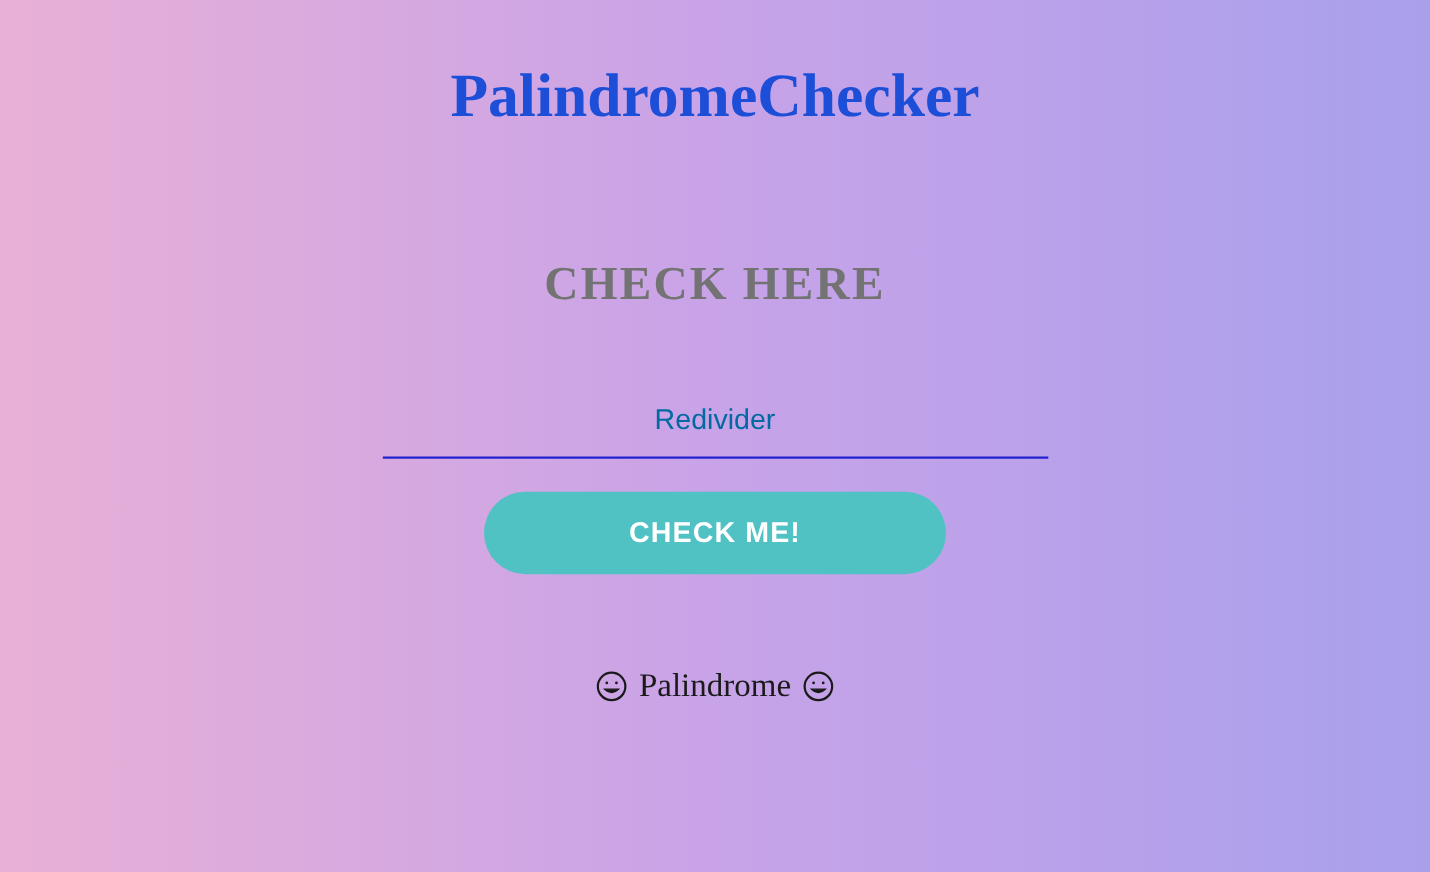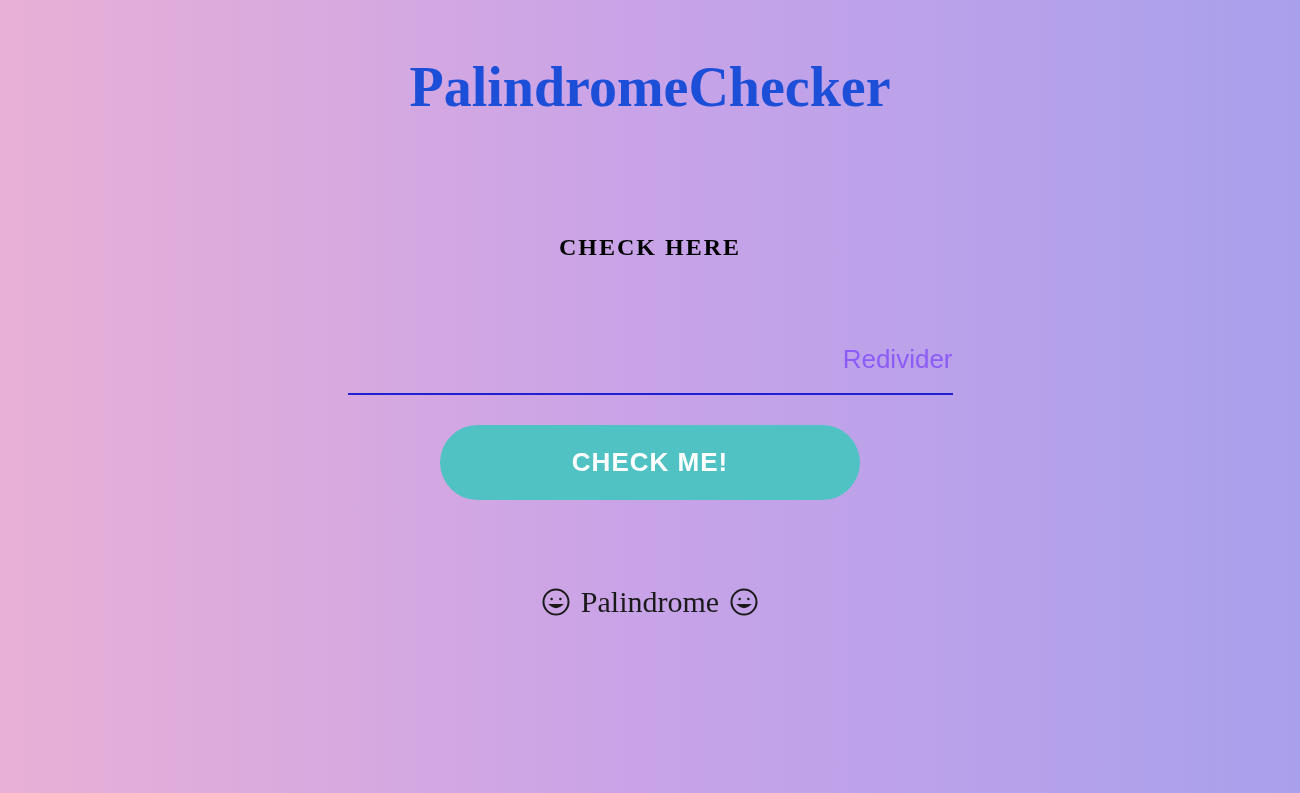--- a/index.html
+++ b/index.html
@@ -18,38 +18,38 @@
       overflow: hidden;
     }
     .title {
       font-size: 56px;
       font-weight: bold;
       color: #1d4ed8;
       margin-top: 55px;
       font-family: Georgia, 'Times New Roman', serif;
     }
     .subtitle {
-      font-size: 24px;
+      font-size: 43px;
       font-weight: bold;
-      color: #000000;
+      color: #737373;
       margin-top: 115px;
       letter-spacing: 2px;
       font-family: Georgia, 'Times New Roman', serif;
     }
     .input-field {
       width: 605px;
       margin-top: 75px;
       padding: 8px 0 18px 0;
       border: none;
       border-bottom: 2.5px solid #2020d0;
       background: transparent;
       font-size: 26px;
       font-family: Arial, Helvetica, sans-serif;
-      color: #8b5cf6;
-      text-align: right;
+      color: #0369a1;
+      text-align: center;
       outline: none;
     }
     .check-button {
       width: 420px;
       height: 75px;
       margin-top: 30px;
       background-color: #51c2c4;
       border: none;
       border-radius: 40px;
       font-size: 26px;

